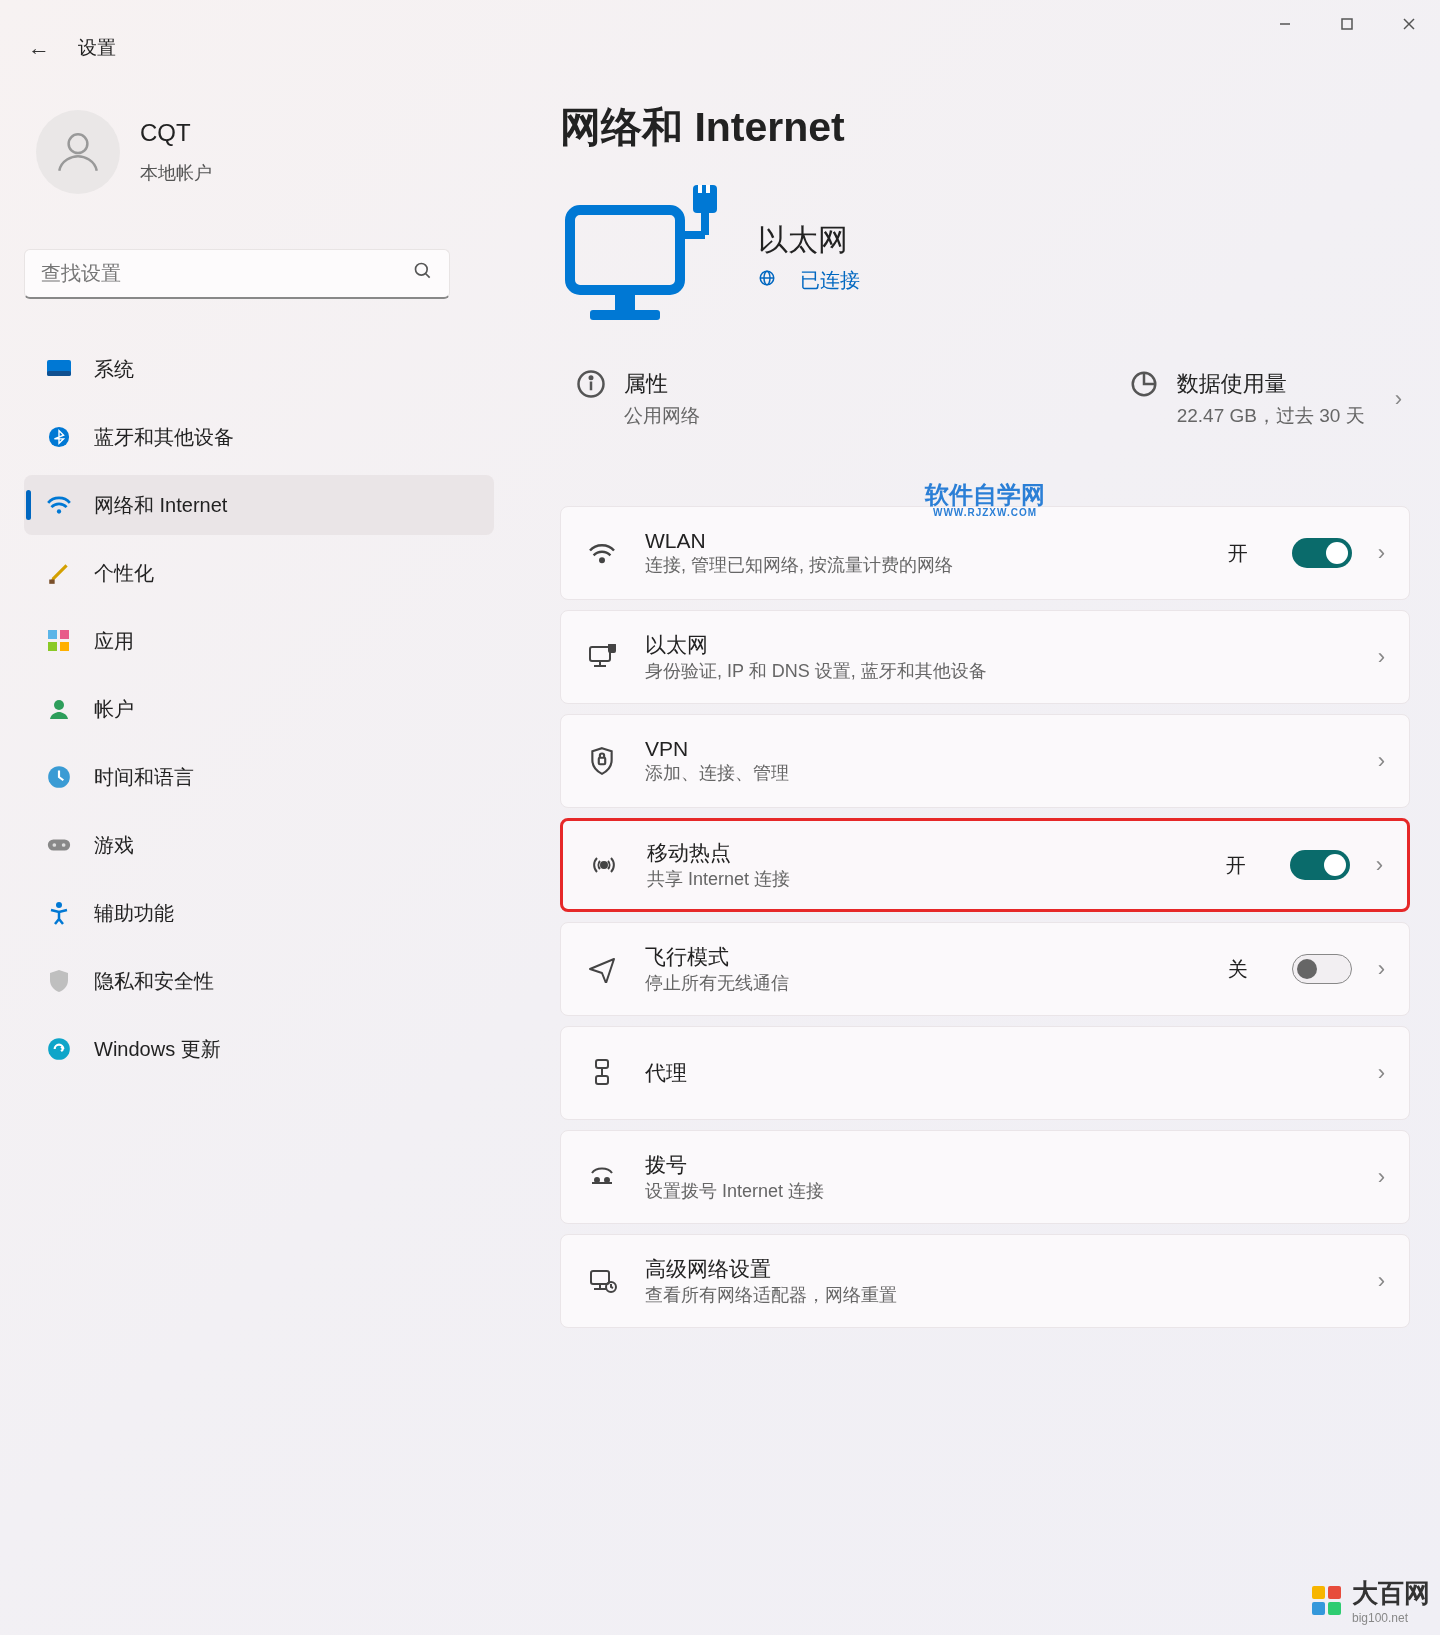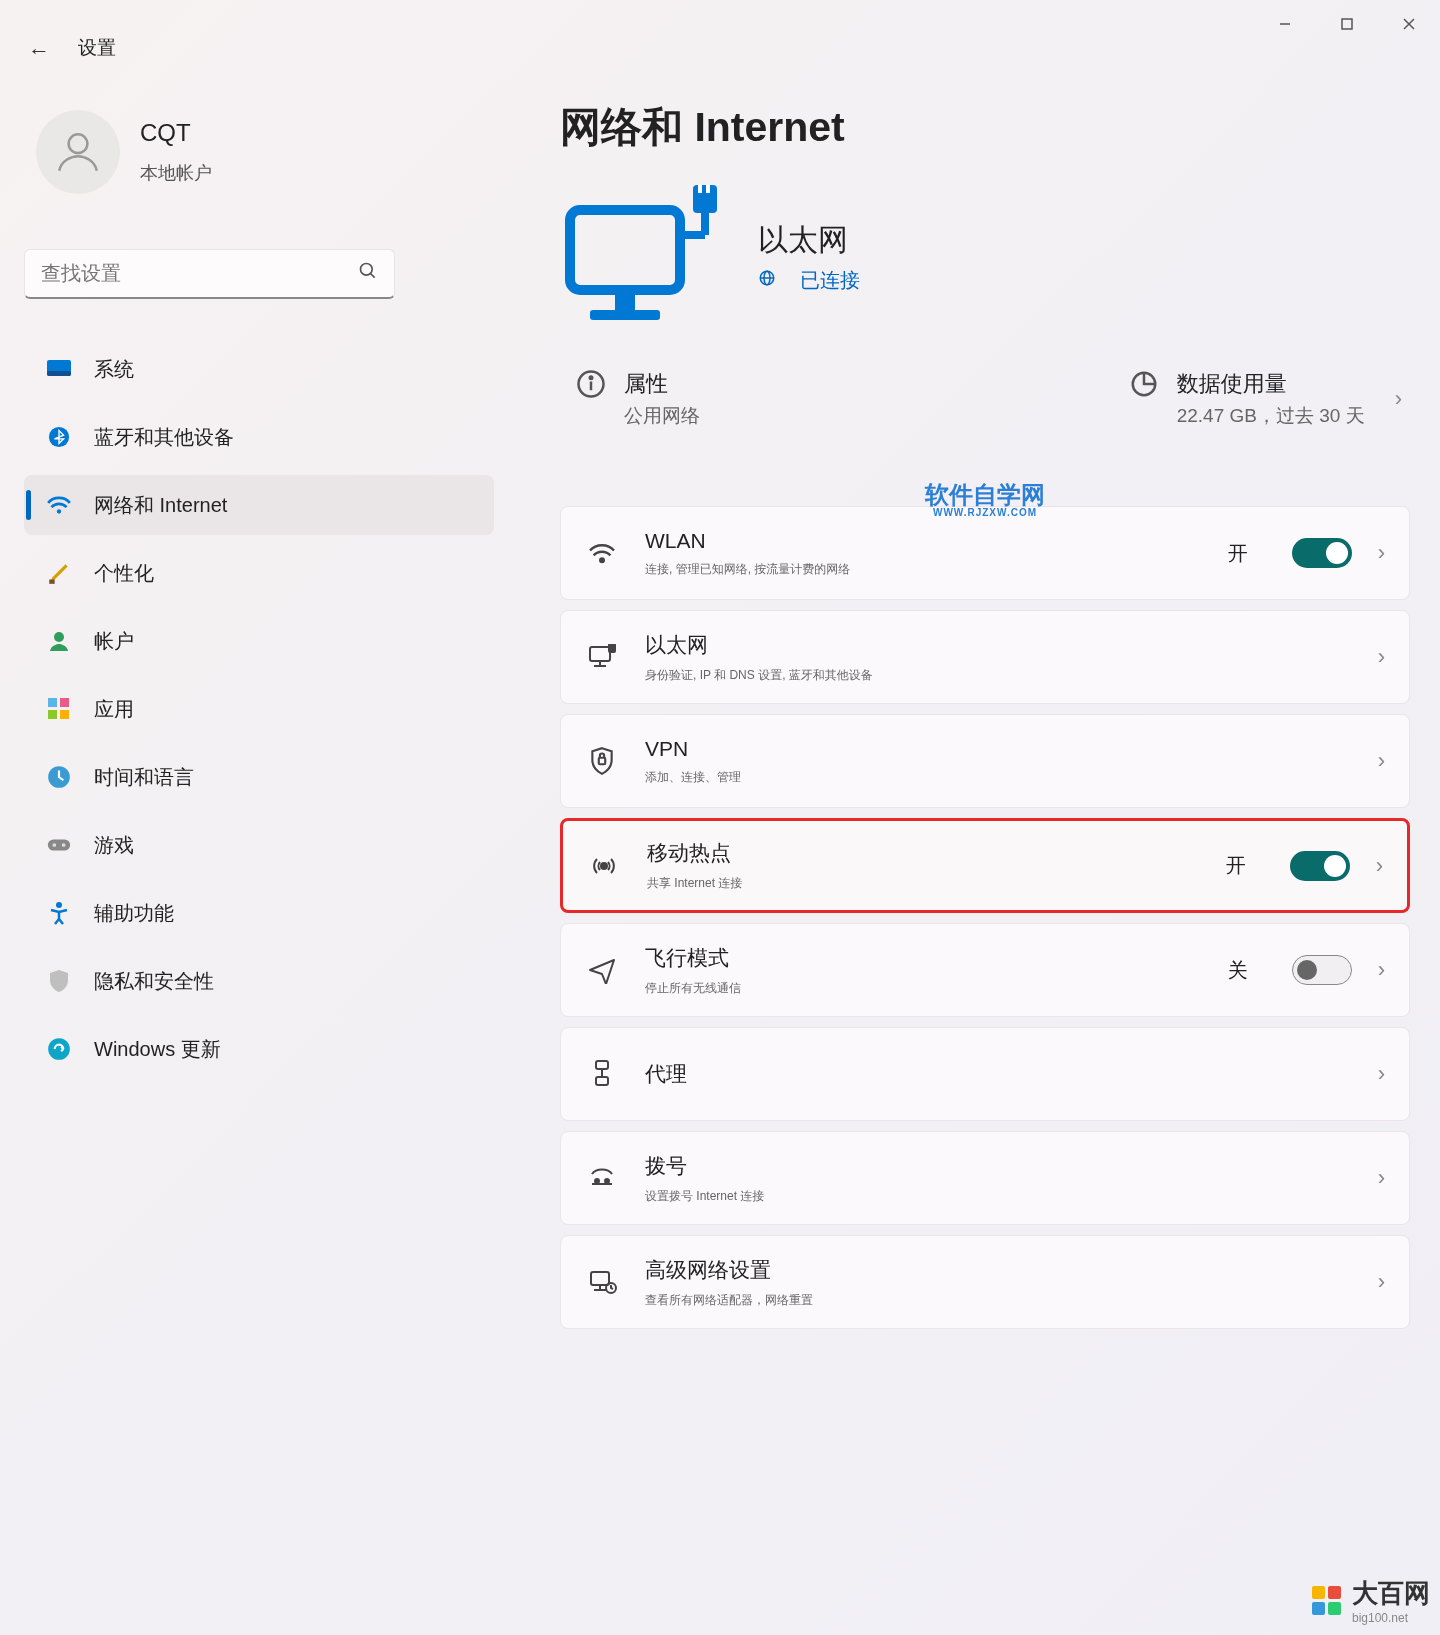--- a/index.html
+++ b/index.html
@@ -59,21 +59,21 @@
   .avatar {
     width: 84px; height: 84px;
     border-radius: 50%;
     background: #eae7e7;
     display:flex; align-items:center; justify-content:center;
   }
   .user-name { font-size: 24px; color:#222; }
   .user-sub { font-size: 18px; color:#555; margin-top:14px; }
   .search-box {
     position: relative;
-    width: 371px;
+    width: 426px;
     height: 50px;
     background: #fdfbfc;
     border: 1px solid #e8e4e4;
     border-bottom: 2px solid #888;
     border-radius: 6px;
     display:flex; align-items:center;
     padding: 0 16px;
     margin-bottom: 40px;
   }
   .search-box input {
@@ -149,21 +149,21 @@
     margin-bottom: 10px;
     gap: 26px;
   }
   .card.highlight {
     border: 3px solid #e62828;
     background: #fbf8fa;
   }
   .card-icon { width:34px; display:flex; justify-content:center; color:#444;}
   .card-body { flex:1; }
   .card-title { font-size: 21px; color:#222; }
-  .card-sub { font-size: 12px; color:#666; margin-top:8px; }
+  .card-sub { font-size: 18px; color:#666; margin-top:0; }
   .card-state { font-size:20px; color:#222; margin-right:18px; }
   .toggle {
     width: 60px; height:30px; border-radius:15px;
     background:#0a6b6b; position:relative;
   }
   .toggle.on::after {
     content:""; position:absolute; right:4px; top:4px;
     width:22px; height:22px; border-radius:50%; background:#fff;
   }
   .toggle.off {
@@ -265,37 +265,37 @@
     <span class="nav-icon">
         <svg width="26" height="26" viewBox="0 0 24 24">
           <path d="M4 20l4-2 12-12-2-2L6 16z" fill="#d4a000"></path>
           <rect x="3" y="18" width="5" height="4" fill="#7a4f2a"></rect>
         </svg>
       </span>
     <span>个性化</span>
   </div>
   <div class="nav-item">
     <span class="nav-icon">
-        <svg width="24" height="24" viewBox="0 0 24 24">
-          <circle cx="12" cy="8" r="5" fill="#2e9e5b"></circle>
-          <path d="M3 22c1-5 6-7 9-7s8 2 9 7z" fill="#2e9e5b"></path>
-        </svg>
-      </span>
-    <span>帐户</span>
-  </div>
-  <div class="nav-item">
-    <span class="nav-icon">
         <svg width="24" height="24">
           <rect x="1" y="1" width="9" height="9" fill="#5bb5e8"></rect>
           <rect x="13" y="1" width="9" height="9" fill="#e85b8a"></rect>
           <rect x="1" y="13" width="9" height="9" fill="#8ac926"></rect>
           <rect x="13" y="13" width="9" height="9" fill="#ffb000"></rect>
         </svg>
       </span>
     <span>应用</span>
+  </div>
+  <div class="nav-item">
+    <span class="nav-icon">
+        <svg width="24" height="24" viewBox="0 0 24 24">
+          <circle cx="12" cy="8" r="5" fill="#2e9e5b"></circle>
+          <path d="M3 22c1-5 6-7 9-7s8 2 9 7z" fill="#2e9e5b"></path>
+        </svg>
+      </span>
+    <span>帐户</span>
   </div>
   <div class="nav-item">
     <span class="nav-icon">
         <svg width="26" height="26" viewBox="0 0 24 24">
           <circle cx="12" cy="12" r="10" fill="#3a9bd4"></circle>
           <path d="M12 6v6l4 3" stroke="#fff" stroke-width="2" fill="none"></path>
         </svg>
       </span>
     <span>时间和语言</span>
   </div>

